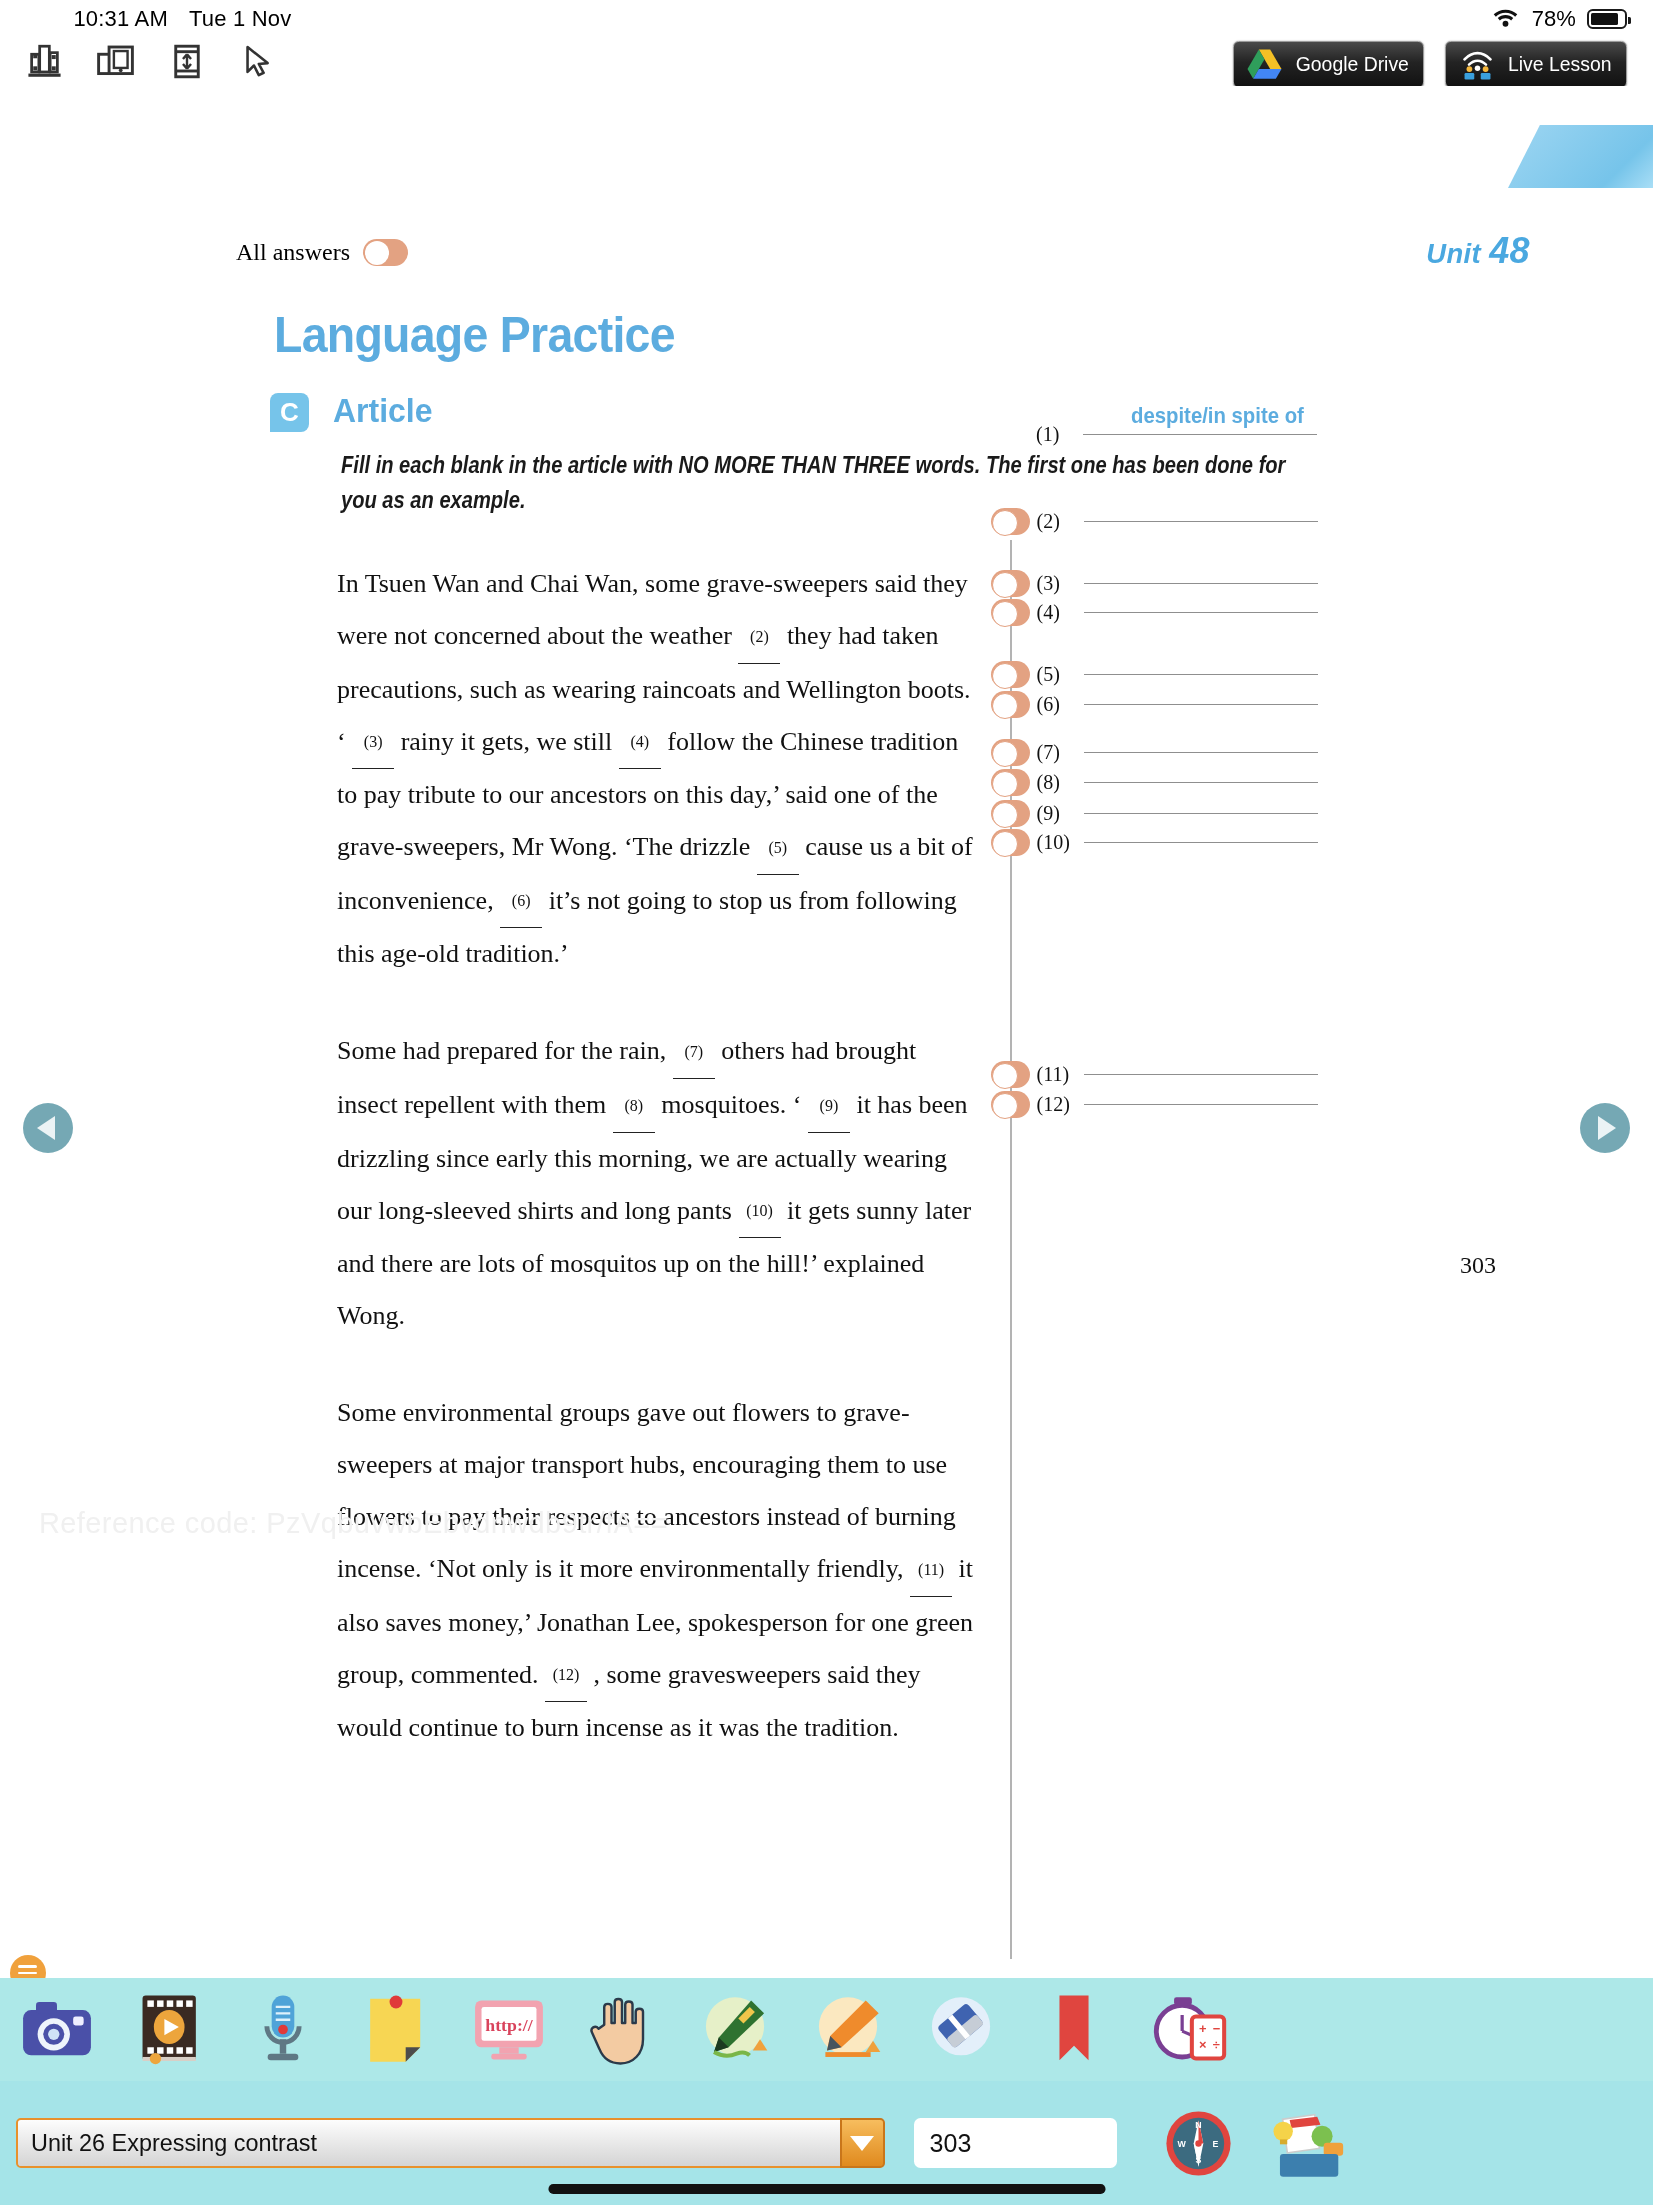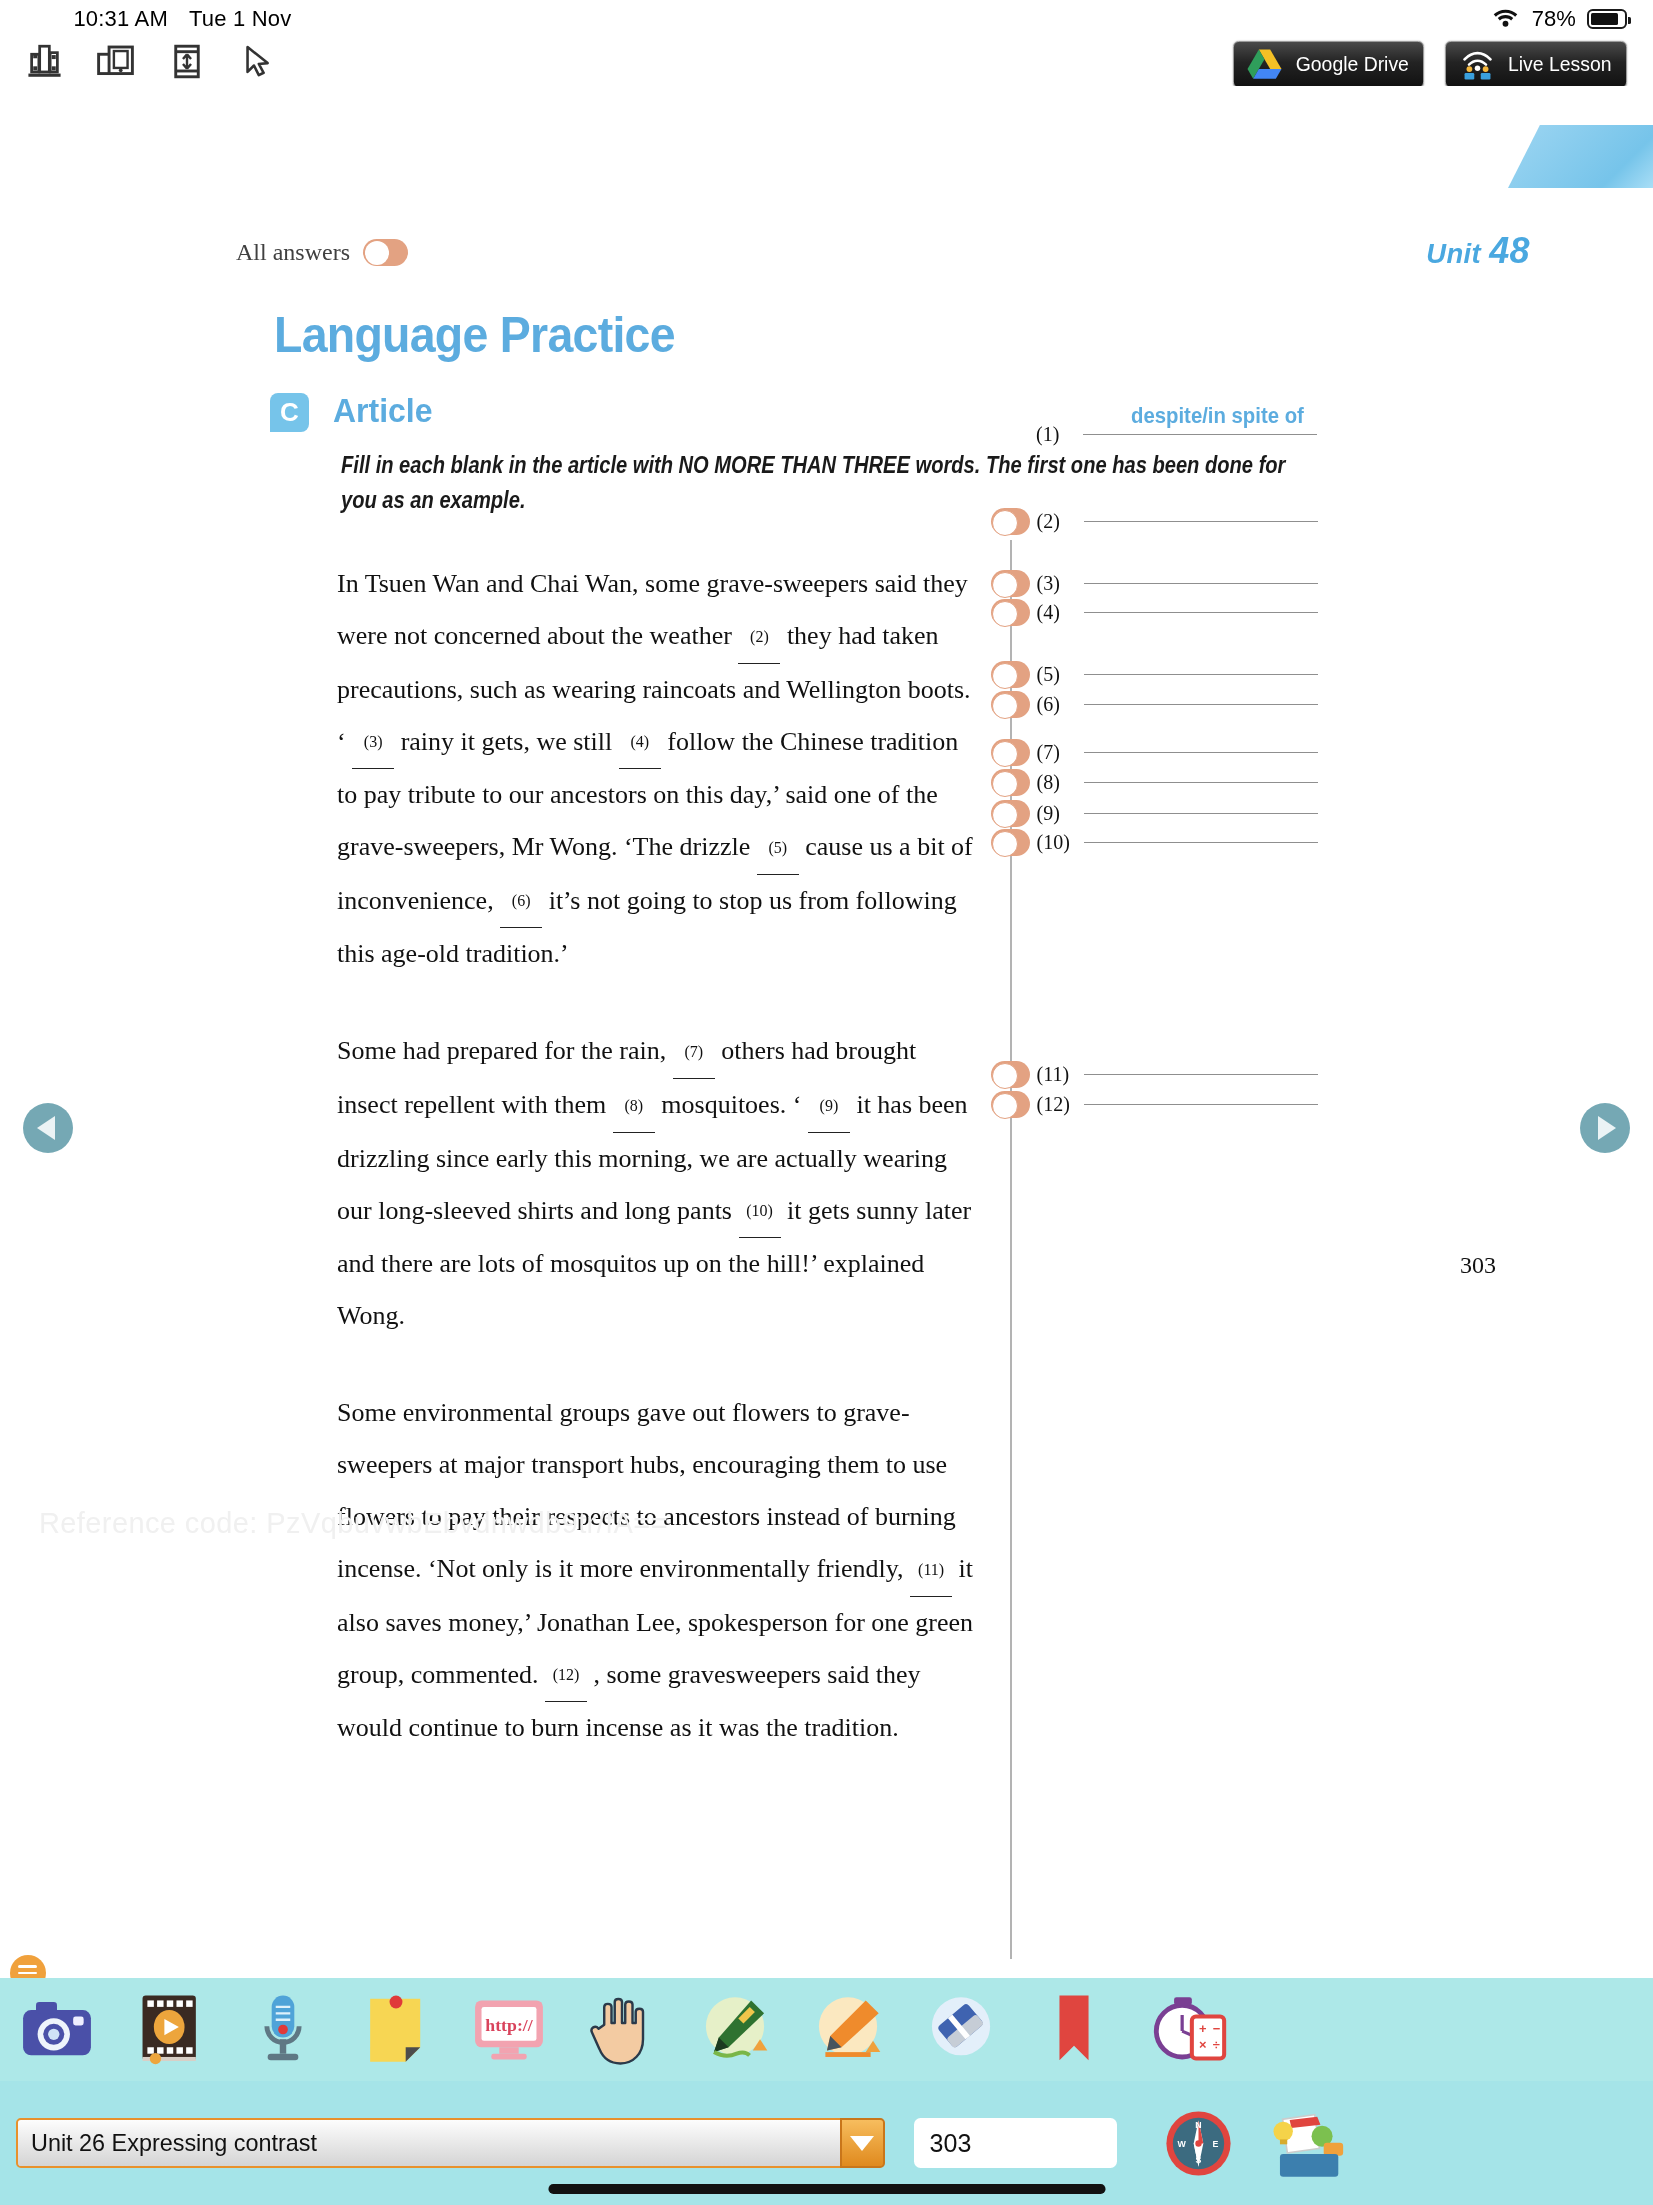--- a/index.html
+++ b/index.html
@@ -81,21 +81,21 @@
     letter-spacing: 0.4px;
   }
   .unit-label .num { font-size: 36px; }
 
   .allanswers {
     position: absolute; left: 236px; top: 153px;
     display: flex; align-items: center; gap: 13px;
   }
   .allanswers-label {
     font-family: "Liberation Serif", serif;
-    font-size: 24px; color: #404040;
+    font-size: 24px; color: #000000;
   }
   .toggle-pill {
     width: 45px; height: 27.4px; border-radius: 13.7px;
     background: #e3a282; position: relative; cursor: pointer;
   }
   .toggle-pill::after {
     content: ""; position: absolute; left: 1.6px; top: 1.6px;
     width: 24px; height: 24px; border-radius: 50%;
     background: #fff;
   }

